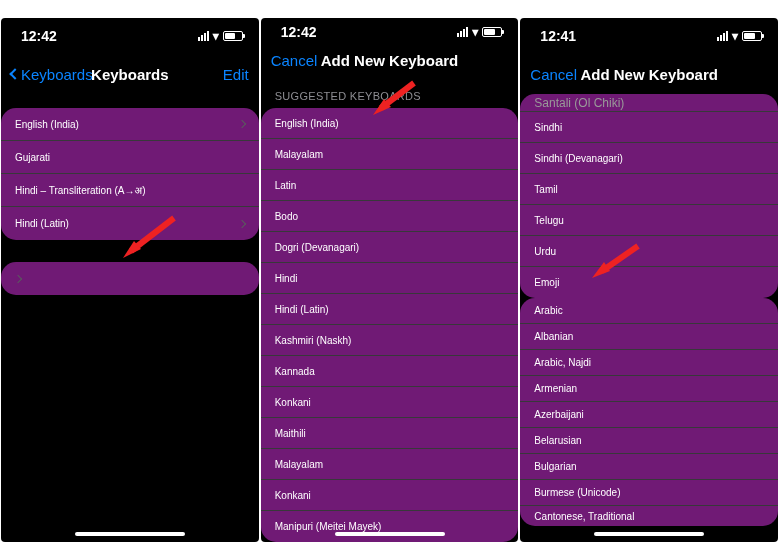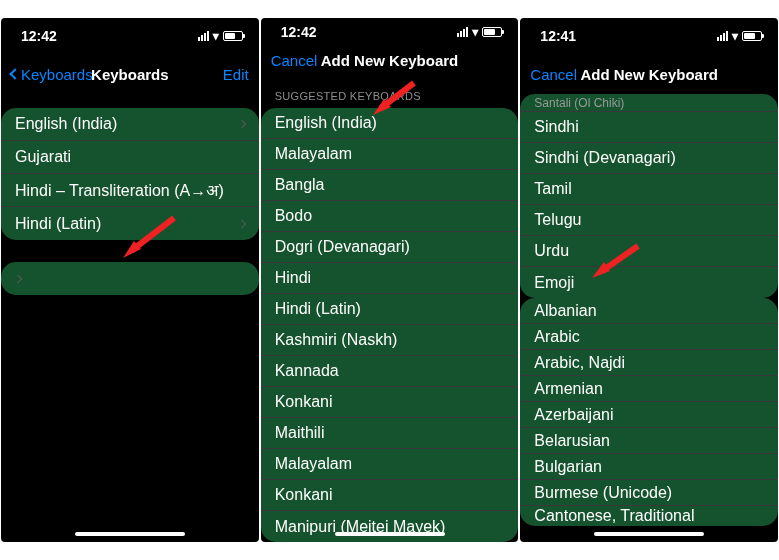--- a/index.html
+++ b/index.html
@@ -66,28 +66,28 @@
   }
   .section-header {
     font-size: 11px;
     color: #8e8e93;
     text-transform: uppercase;
     letter-spacing: 0.3px;
     padding: 14px 14px 6px 14px;
     background: #000;
   }
   .section-header.tight { padding-top: 8px; }
-  .list { background: #14532d; border-radius: 15px; }
+  .list { background: #701a75; border-radius: 15px; }
   .row {
     height: 31px;
     display: flex;
     align-items: center;
     justify-content: space-between;
     padding: 0 14px;
-    font-size: 16px;
+    font-size: 10px;
     border-bottom: 0.5px solid #38383a;
   }
   .row.tall { height: 33px; }
   .row:last-child { border-bottom: none; }
   .row-label { white-space: nowrap; overflow: hidden; text-overflow: ellipsis; }
   .chevron-right {
     display: inline-block;
     width: 6px; height: 6px;
     border-top: 1.5px solid #5a5a5e;
     border-right: 1.5px solid #5a5a5e;
@@ -199,21 +199,21 @@
   </div>
   <div class="section-header">Suggested Keyboards</div>
   <div class="list">
     <div class="row">
         <span class="row-label">English (India)</span>
       </div>
     <div class="row">
         <span class="row-label">Malayalam</span>
       </div>
     <div class="row">
-        <span class="row-label">Bangla</span>
+        <span class="row-label">Latin</span>
       </div>
     <div class="row">
         <span class="row-label">Bodo</span>
       </div>
     <div class="row">
         <span class="row-label">Dogri (Devanagari)</span>
       </div>
     <div class="row">
         <span class="row-label">Hindi</span>
       </div>
@@ -288,24 +288,24 @@
       </div>
     <div class="row">
         <span class="row-label">Urdu</span>
       </div>
     <div class="row">
         <span class="row-label">Emoji</span>
       </div>
   </div>
   <div class="list">
     <div class="row" style="height:26px">
+        <span class="row-label">Arabic</span>
+      </div>
+    <div class="row" style="height:26px">
         <span class="row-label">Albanian</span>
-      </div>
-    <div class="row" style="height:26px">
-        <span class="row-label">Arabic</span>
       </div>
     <div class="row" style="height:26px">
         <span class="row-label">Arabic, Najdi</span>
       </div>
     <div class="row" style="height:26px">
         <span class="row-label">Armenian</span>
       </div>
     <div class="row" style="height:26px">
         <span class="row-label">Azerbaijani</span>
       </div>

